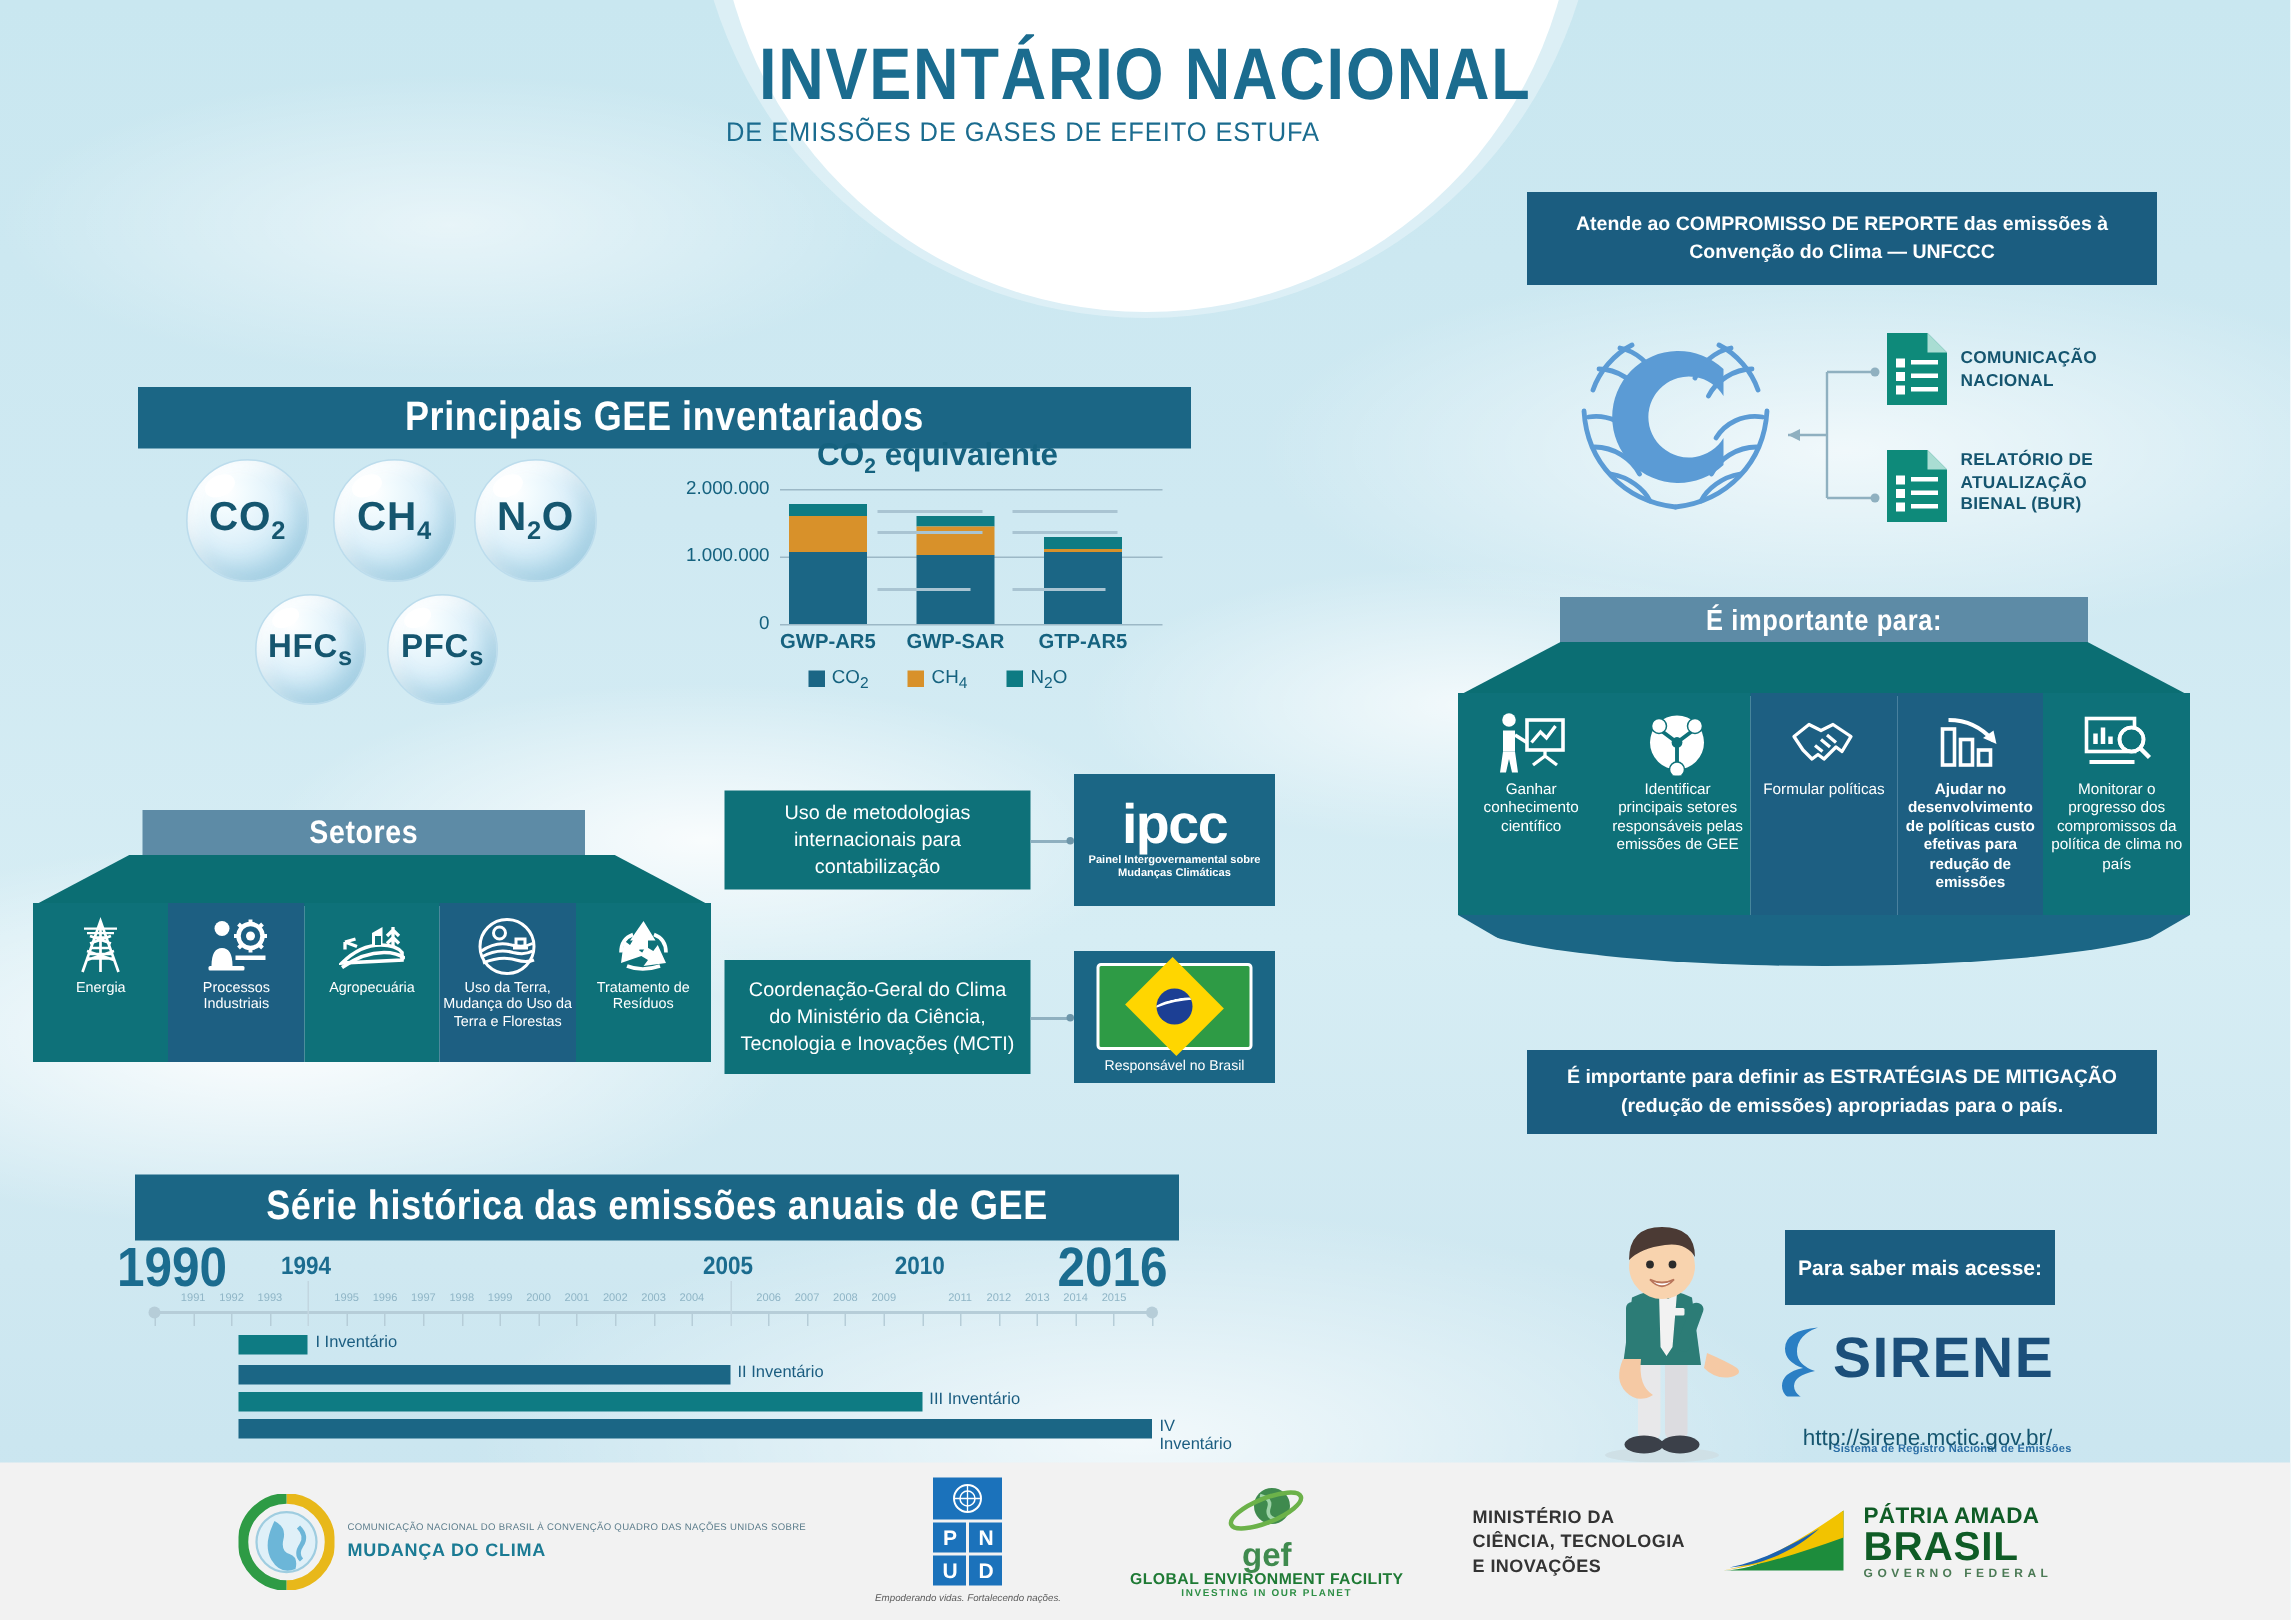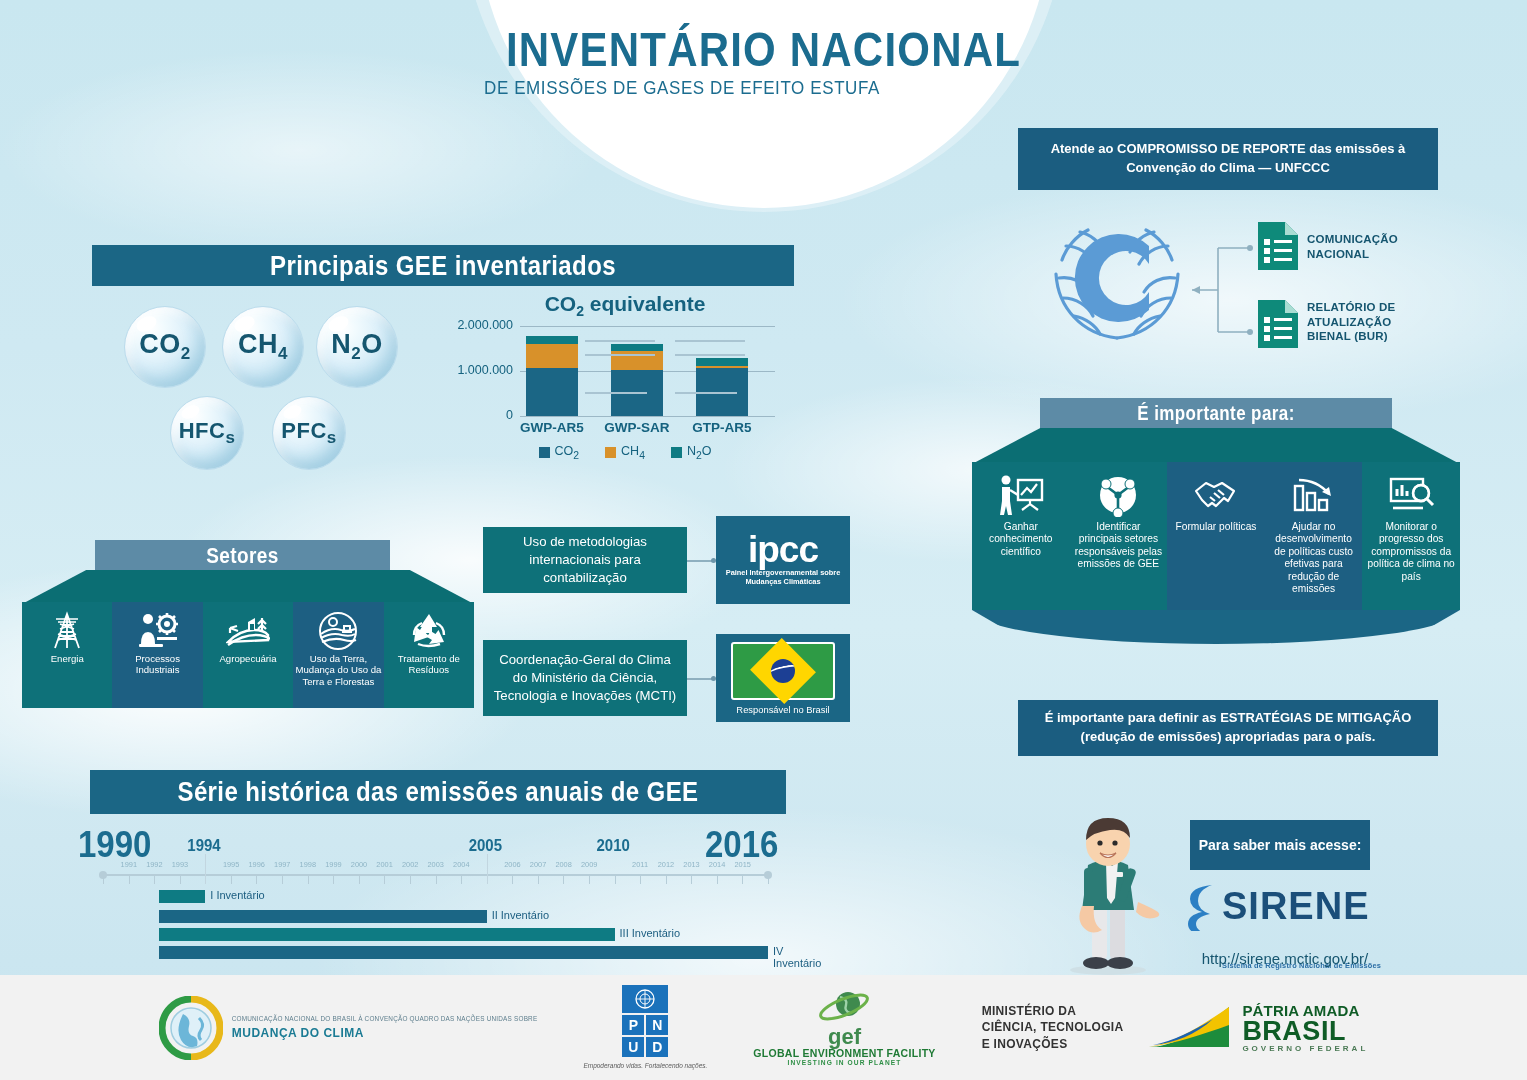--- a/index.html
+++ b/index.html
@@ -38,21 +38,21 @@
     transform:scaleY(1.16); transform-origin:top center;
   }
   .title-sub{
     position:absolute; left:0; top:78px; width:1340px; text-align:center;
     font-size:17px; color:#1b6c8f; letter-spacing:.6px;
     transform:scaleY(1.05); transform-origin:top center;padding-left:24px;
   }
 
   
   .bar-dark{ background:#1b6685; color:#fff; font-weight:bold; text-align:center;
-             display:flex; align-items:center; justify-content:center; }
+             display:flex; align-items:center; justify-content:center;margin-top:13px; }
   .bar-steel{ background:#5d8ba6; color:#fff; font-weight:bold; text-align:center;
              display:flex; align-items:center; justify-content:center; }
   .ttl{ transform:scaleY(1.14); letter-spacing:.4px; }
 
   
   #gee-header{ position:absolute; left:92px; top:245px; width:702px; height:41px; font-size:24px; }
   .bubble{
     position:absolute; border-radius:50%;
     background:
       radial-gradient(circle at 32% 26%, #ffffff 0%, #f2fbfe 16%, #dff1fa 42%, #bfe2f2 74%, #a8d6ea 100%);
@@ -198,21 +198,21 @@
     <span class="lbl">CH<sub>4</sub></span>
   </div>
   <div class="bubble" style="left:316px; top:306px; width:82px; height:82px;">
     <span class="gloss"></span>
     <span class="lbl">N<sub>2</sub>O</span>
   </div>
   <div class="bubble" style="left:170px; top:396px; width:74px; height:74px;">
     <span class="gloss"></span>
     <span class="lbl" style="font-size:22px">HFC<sub>s</sub></span>
   </div>
-  <div class="bubble" style="left:272px; top:396px; width:74px; height:74px;">
+  <div class="bubble" style="left:258px; top:396px; width:74px; height:74px;">
     <span class="gloss"></span>
     <span class="lbl" style="font-size:22px">PFC<sub>s</sub></span>
   </div>
 
   <div id="chart-wrap">
     <div id="chart-title">
       <span>CO</span><sub>2</sub><span> equivalente</span>
     </div>
     <div id="chart-canvas">
         <div class="gridline" style="top: 34px;"></div>
@@ -456,21 +456,21 @@
       </div>
       <div class="impcol" style="background: rgb(29, 95, 130);">
         <div class="ic">
           <svg width="48" height="40" viewBox="0 0 48 40" fill="none" stroke="#fff" stroke-width="2.2" stroke-linejoin="round">
             <path d="M4 16 l10 -8 8 4 8 -4 12 8 -6 10 -4 -3 -8 8 -4 -3 -4 3 -6 -6 z"></path>
             <path d="M18 22 l5 4 M22 18 l6 5 M26 15 l6 5"></path>
           </svg>
         </div>
         <div style="padding: 0px 4px; margin-top: 3px;">Formular políticas</div>
       </div>
-      <div class="impcol" style="background: rgb(29, 95, 130);">
+      <div class="impcol" style="background: rgb(29, 95, 130); font-weight: bold;">
         <div class="ic">
           <svg width="46" height="42" viewBox="0 0 46 42" fill="none" stroke="#fff" stroke-width="2.4">
             <rect x="4" y="12" width="8" height="24"></rect>
             <rect x="16" y="19" width="8" height="17"></rect>
             <rect x="28" y="26" width="8" height="10"></rect>
             <path d="M8 6 q18 0 30 14" stroke-width="2.6"></path>
             <path d="M40 22 l-2 -9 -7 5 z" fill="#fff" stroke="none"></path>
           </svg>
         </div>
         <div style="padding: 0px 4px; margin-top: 3px;">Ajudar no desenvolvimento de políticas custo efetivas para redução de emissões</div>

